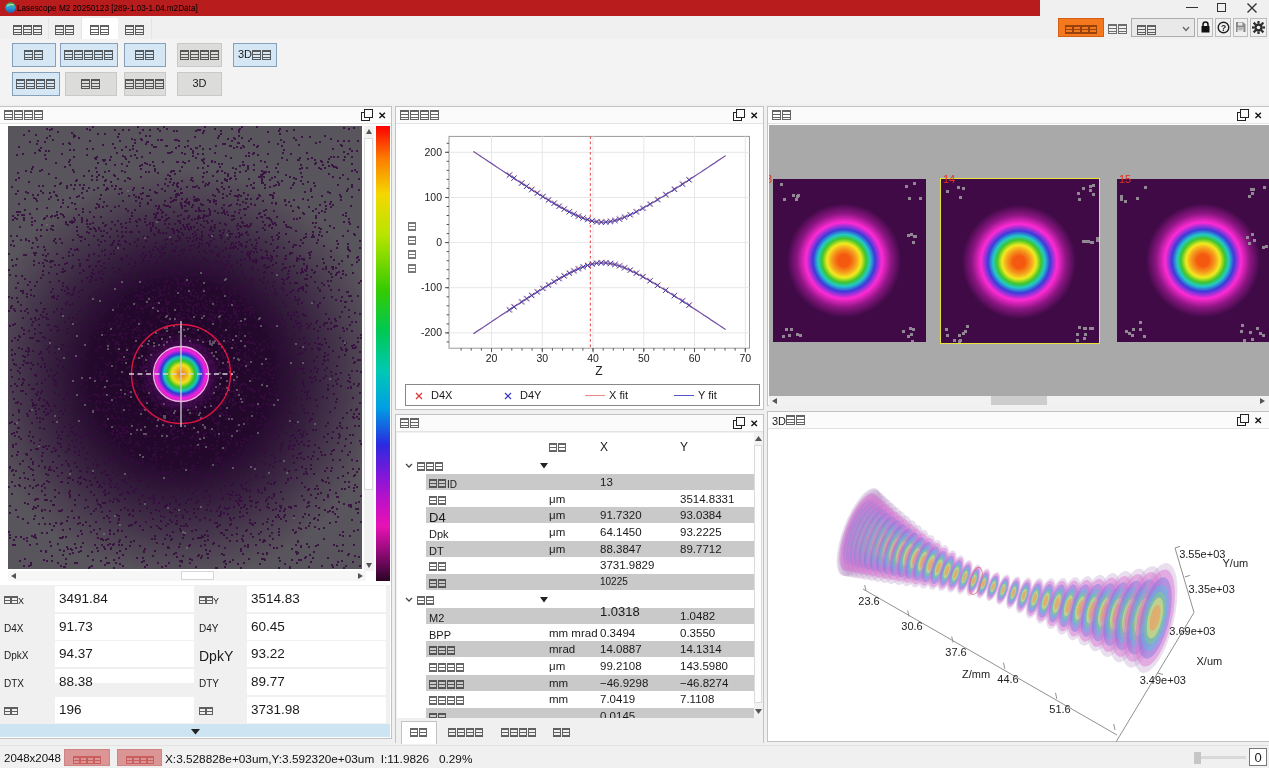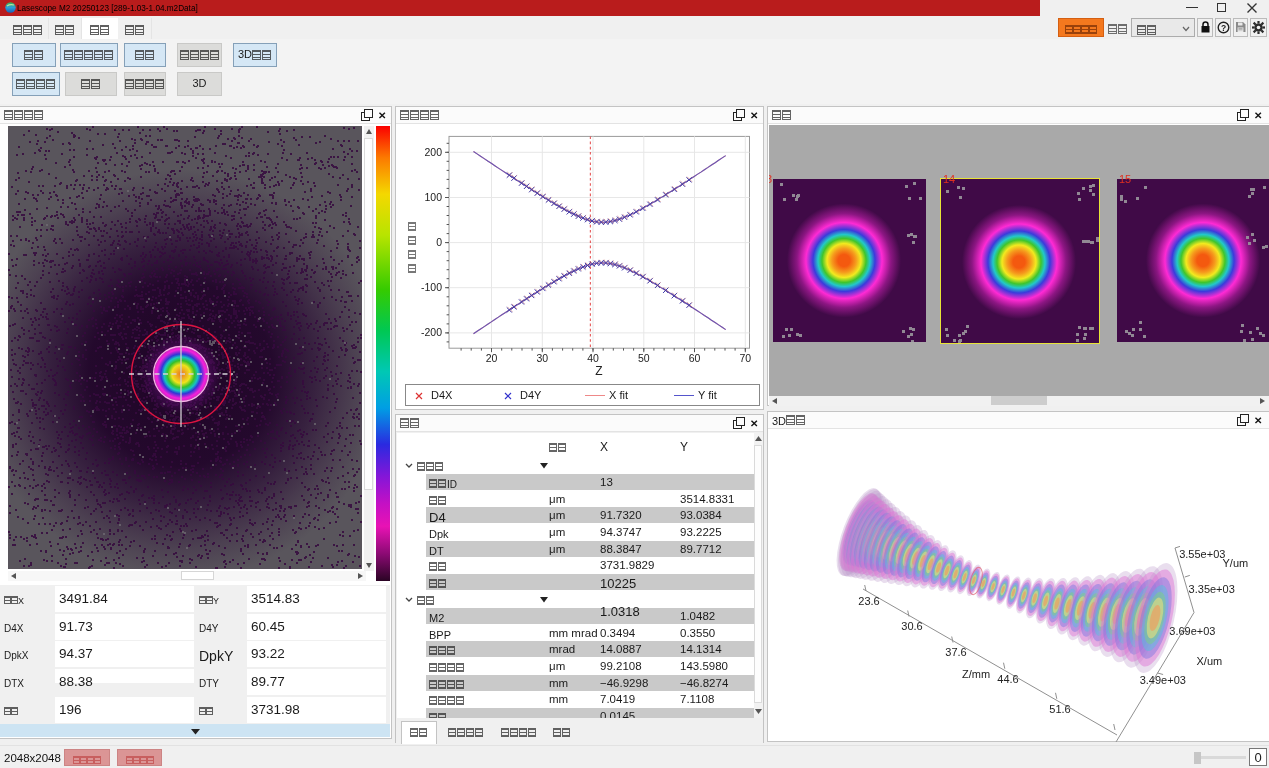--- a/index.html
+++ b/index.html
@@ -231,32 +231,32 @@
 <span class="abs" style="left:152px;top:60px;font-size:11.5px">μm</span>
 <span class="abs" style="left:203px;top:74px;font-size:11.5px">3491.8409</span>
 <span class="abs" style="left:283px;top:60px;font-size:11.5px">3514.8331</span>
 <div class="abs" style="left:29px;top:74px;width:337px;height:16px;background:#c9c9c9"></div>
 <span class="abs" style="left:32px;top:77px"><span style="font-size:13px">D4</span></span>
 <span class="abs" style="left:152px;top:76px;font-size:11.5px">μm</span>
 <span class="abs" style="left:203px;top:76px;font-size:11.5px">91.7320</span>
 <span class="abs" style="left:283px;top:76px;font-size:11.5px">93.0384</span>
 <span class="abs" style="left:32px;top:94px"><span style="font-size:11px">Dpk</span></span>
 <span class="abs" style="left:152px;top:93px;font-size:11.5px">μm</span>
-<span class="abs" style="left:203px;top:93px;font-size:11.5px">94.3747</span>
+<span class="abs" style="left:203px;top:93px;font-size:11.5px">64.1450</span>
 <span class="abs" style="left:283px;top:93px;font-size:11.5px">93.2225</span>
 <div class="abs" style="left:29px;top:108px;width:337px;height:16px;background:#c9c9c9"></div>
 <span class="abs" style="left:32px;top:111px"><span style="font-size:11px">DT</span></span>
 <span class="abs" style="left:152px;top:110px;font-size:11.5px">μm</span>
 <span class="abs" style="left:203px;top:110px;font-size:11.5px">88.3847</span>
 <span class="abs" style="left:283px;top:110px;font-size:11.5px">89.7712</span>
 <span class="abs" style="left:32px;top:127px"><b class="g" style="width:8px;height:9px;margin:0 1px 0 0;border-color:#222;background-image:repeating-linear-gradient(180deg,#222 0 1px,transparent 1px 3px);opacity:0.69"></b><b class="g" style="width:8px;height:9px;margin:0 1px 0 0;border-color:#222;background-image:repeating-linear-gradient(180deg,#222 0 1px,transparent 1px 3px);opacity:0.69"></b></span>
 <span class="abs" style="left:203px;top:126px;font-size:11.5px">3731.9829</span>
 <div class="abs" style="left:29px;top:141px;width:337px;height:16px;background:#c9c9c9"></div>
 <span class="abs" style="left:32px;top:144px"><b class="g" style="width:8px;height:9px;margin:0 1px 0 0;border-color:#222;background-image:repeating-linear-gradient(180deg,#222 0 1px,transparent 1px 3px);opacity:0.69"></b><b class="g" style="width:8px;height:9px;margin:0 1px 0 0;border-color:#222;background-image:repeating-linear-gradient(180deg,#222 0 1px,transparent 1px 3px);opacity:0.69"></b></span>
-<span class="abs" style="left:203px;top:143px;font-size:13px">10225</span>
+<span class="abs" style="left:203px;top:143px;font-size:10px">10225</span>
 <svg class="abs" style="left:8px;top:163px" width="8" height="7">
         <path d="M1 2 l3 3 l3 -3" stroke="#444" stroke-width="1.3" fill="none"></path>
       </svg>
 <span class="abs" style="left:20px;top:161px"><b class="g" style="width:8px;height:9px;margin:0 1px 0 0;border-color:#222;background-image:repeating-linear-gradient(180deg,#222 0 1px,transparent 1px 3px);opacity:0.69"></b><b class="g" style="width:8px;height:9px;margin:0 1px 0 0;border-color:#222;background-image:repeating-linear-gradient(180deg,#222 0 1px,transparent 1px 3px);opacity:0.69"></b></span>
 <svg class="abs" style="left:143px;top:164px" width="9" height="6">
         <path d="M0 0 h8 L4 5.5 z" fill="#222"></path>
       </svg>
 <div class="abs" style="left:29px;top:175px;width:337px;height:16px;background:#c9c9c9"></div>
 <span class="abs" style="left:32px;top:178px"><span style="font-size:11px">M2</span></span>
 <span class="abs" style="left:203px;top:171px;font-size:13px">1.0318</span>
@@ -615,15 +615,16 @@
       <text x="419.5999999999999" y="163" font-size="11" fill="#222">3.35e+03</text>
       <text x="400.29999999999995" y="205" font-size="11" fill="#222">3.69e+03</text>
       <text x="427.5" y="234.5" font-size="11" fill="#222">X/um</text>
       <text x="370.70000000000005" y="254.39999999999998" font-size="11" fill="#222">3.49e+03</text>
     </svg>
 </div>
 <div class="abs" style="left:0;top:745px;width:1269px;height:23px;background:#f0f0f0;border-top:1px solid #e2e2e2">
 <span class="abs" style="left:4px;top:6px;font-size:11.5px;color:#111">2048x2048</span>
 <span class="abs" style="left:64px;top:3px;width:46px;height:17px;background:#db9595;border:1px solid #cc8484;text-align:center;padding-top:3px"><b class="g" style="width:7px;height:8px;margin:0 0px 0 0;border-color:#c04848;background-image:repeating-linear-gradient(180deg,#c04848 0 1px,transparent 1px 3px);opacity:0.7"></b><b class="g" style="width:7px;height:8px;margin:0 0px 0 0;border-color:#c04848;background-image:repeating-linear-gradient(180deg,#c04848 0 1px,transparent 1px 3px);opacity:0.7"></b><b class="g" style="width:7px;height:8px;margin:0 0px 0 0;border-color:#c04848;background-image:repeating-linear-gradient(180deg,#c04848 0 1px,transparent 1px 3px);opacity:0.7"></b><b class="g" style="width:7px;height:8px;margin:0 0px 0 0;border-color:#c04848;background-image:repeating-linear-gradient(180deg,#c04848 0 1px,transparent 1px 3px);opacity:0.7"></b></span>
 <span class="abs" style="left:117px;top:3px;width:45px;height:17px;background:#db9595;border:1px solid #cc8484;text-align:center;padding-top:3px"><b class="g" style="width:7px;height:8px;margin:0 0px 0 0;border-color:#c04848;background-image:repeating-linear-gradient(180deg,#c04848 0 1px,transparent 1px 3px);opacity:0.7"></b><b class="g" style="width:7px;height:8px;margin:0 0px 0 0;border-color:#c04848;background-image:repeating-linear-gradient(180deg,#c04848 0 1px,transparent 1px 3px);opacity:0.7"></b><b class="g" style="width:7px;height:8px;margin:0 0px 0 0;border-color:#c04848;background-image:repeating-linear-gradient(180deg,#c04848 0 1px,transparent 1px 3px);opacity:0.7"></b><b class="g" style="width:7px;height:8px;margin:0 0px 0 0;border-color:#c04848;background-image:repeating-linear-gradient(180deg,#c04848 0 1px,transparent 1px 3px);opacity:0.7"></b></span>
+<span class="abs" style="left:165px;top:6px;font-size:11.8px;color:#111">X:3.528828e+03um,Y:3.592320e+03um&nbsp;&nbsp;I:11.9826&nbsp;&nbsp;&nbsp;0.29%</span>
 <span class="abs" style="left:1194px;top:6px;width:7px;height:12px;background:#c6c6c6"></span>
 <span class="abs" style="left:1201px;top:10px;width:45px;height:3px;background:#d9d9d9"></span>
 <span class="abs" style="left:1249px;top:2px;width:18px;height:18px;background:#fff;border:1px solid #777;text-align:center;font-size:13px;padding-top:1px">0</span>
 </div>
 </body></html>

